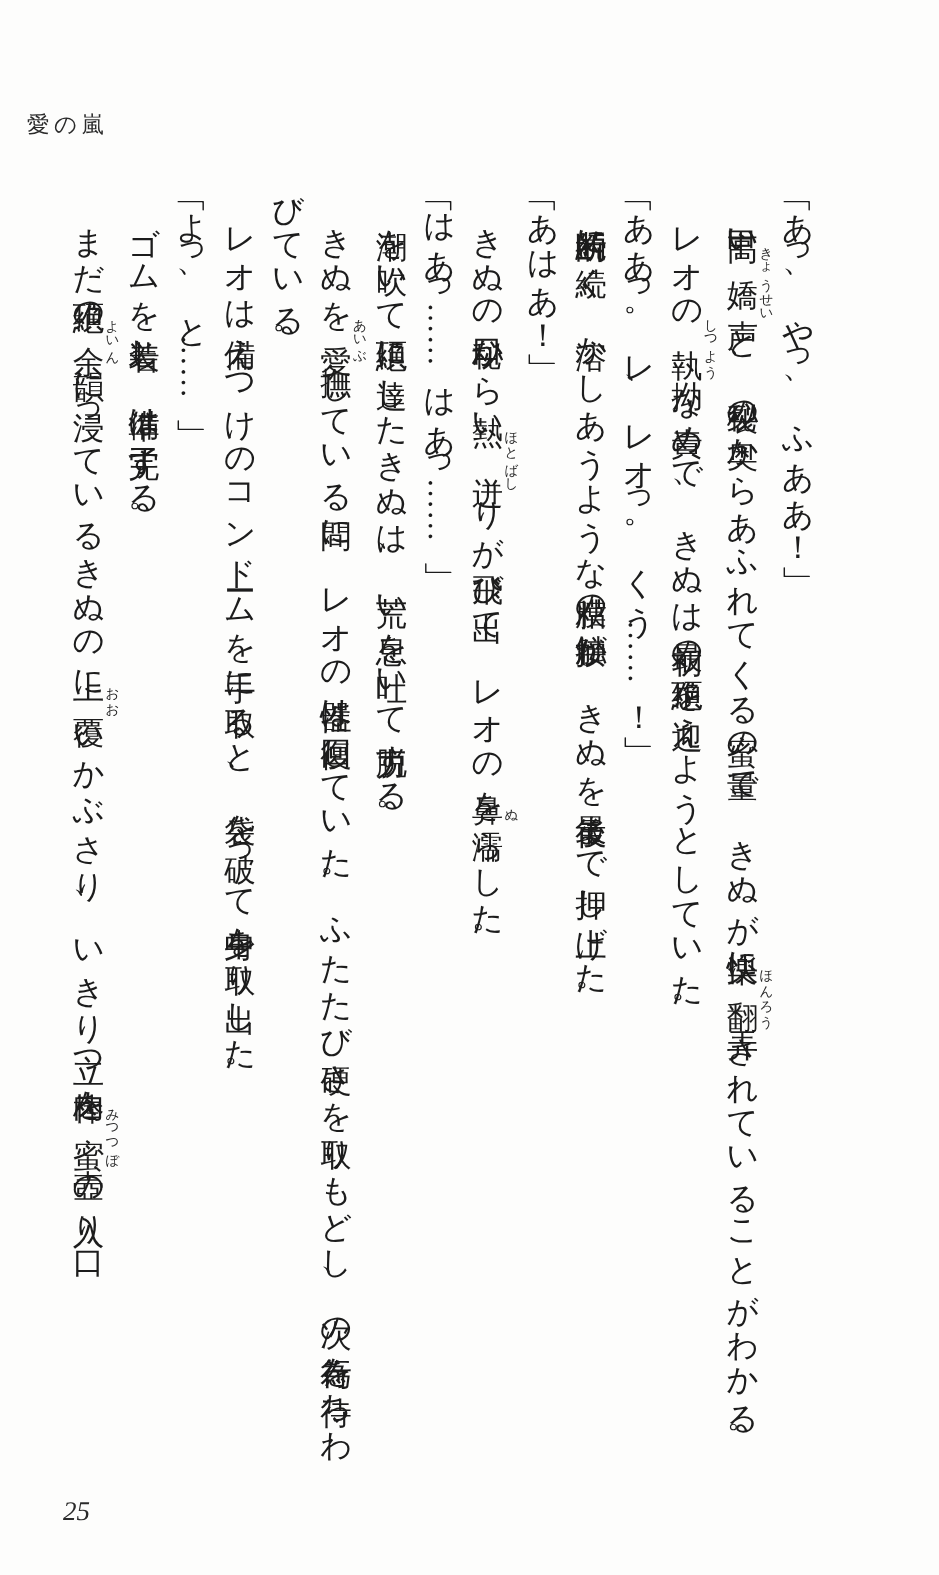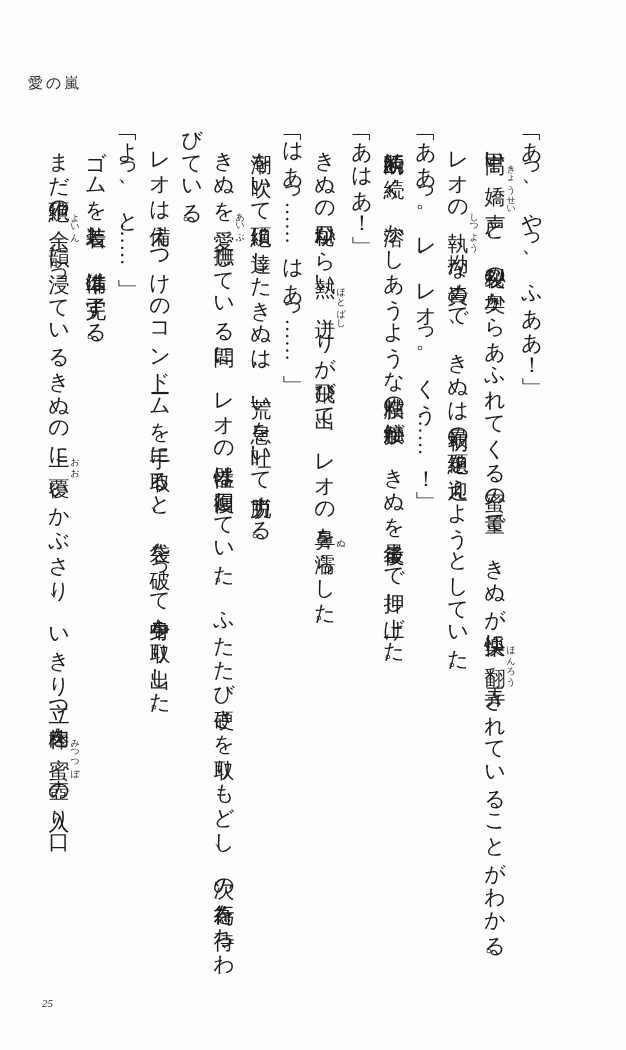--- a/index.html
+++ b/index.html
@@ -10,21 +10,21 @@
     width: 626px;
     height: 1050px;
     position: relative;
     background: #fdfdfc;
     font-family: "Liberation Serif", "DejaVu Serif", serif;
     color: #1f1f1f;
     overflow: hidden;
   }
   .running-header {
     position: absolute;
-    left: 28px;
+    left: 18px;
     top: 74px;
     font-size: 15px;
     letter-spacing: 3px;
     color: #2a2a2a;
   }
   .text-body {
     position: absolute;
     top: 116px;
     right: 78px;
     height: 852px;
@@ -50,21 +50,21 @@
   rt {
     font-size: 9px;
     letter-spacing: 0;
     line-height: 1;
     color: #2a2a2a;
   }
   .page-number {
     position: absolute;
     left: 42px;
     top: 997px;
-    font-size: 11px;
+    font-size: 18px;
     font-style: italic;
     color: #2a2a2a;
   }
 </style>
 </head>
 <body>
 
 <div class="running-header">愛の嵐</div>
 
 <div class="text-body">

